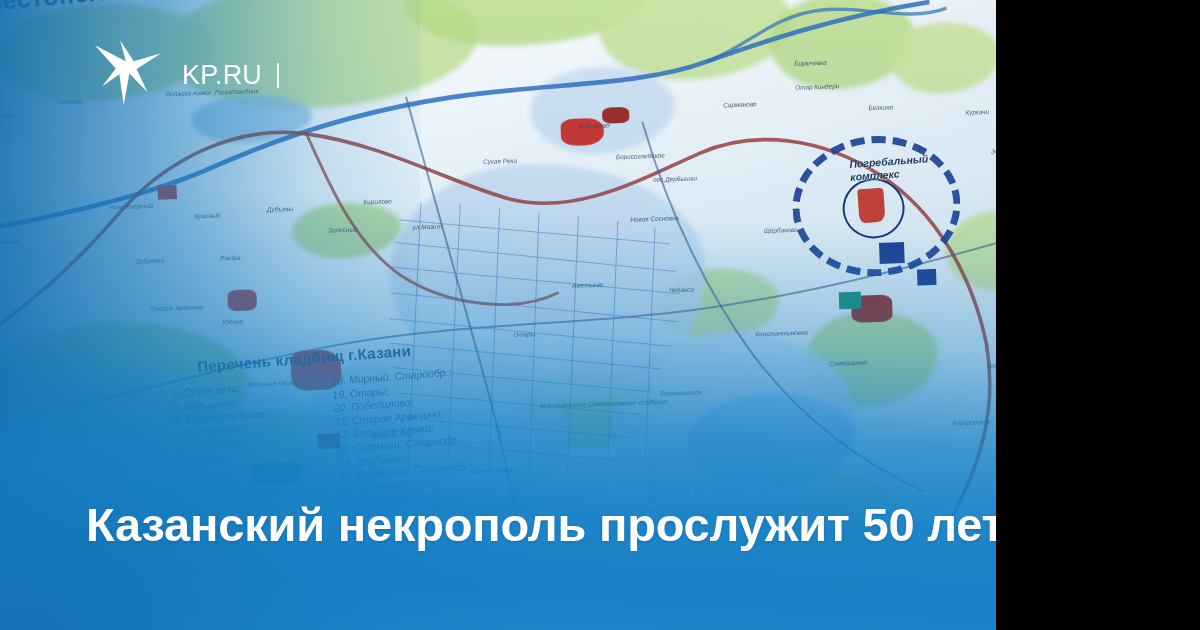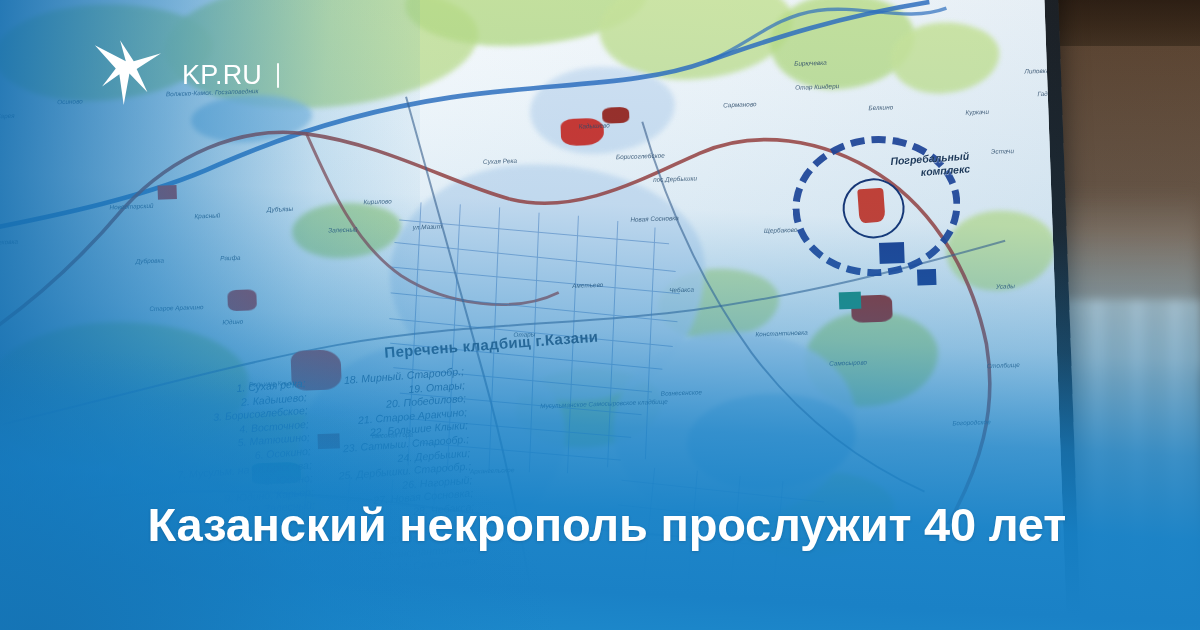--- a/index.html
+++ b/index.html
@@ -1,22 +1,21 @@
 <!DOCTYPE html>
 <html><head>
 <meta charset="utf-8">
 <title>KP.RU social card</title>
 <style>
   html,body{margin:0;padding:0;background:#000;}
   *{box-sizing:border-box;}
   .card{
-    position:relative;width:1200px;height:630px;overflow:hidden;
+    position:relative;width:996px;height:630px;overflow:hidden;
     font-family:"Liberation Sans","DejaVu Sans",sans-serif;
     background:#3f2b1d;
-    text-align:right;
   }
 
   
   .photo{position:absolute;inset:0;overflow:hidden;}
 
   .wall{
     position:absolute;inset:0;
     background:
       linear-gradient(176deg,#4a3425 0%,#5d4430 18%,#6b4f39 38%,#7a5c44 55%,#8a6d53 72%,#9c8069 100%);
   }
@@ -370,15 +369,15 @@
   <div class="brand">
     <svg class="kp-bird" viewBox="0 0 100 100">
       <path fill="#ffffff" d="M4,13 L47,35 L39,6 L58,35 L96,24 L62,46 L77,78 L52,52 L44,96 L38,53 L14,70 L33,45 Z"></path>
     </svg>
     <div class="brand-text">
       <span>KP.RU</span>
       <span class="brand-sep"></span>
     </div>
   </div>
 
-  <h1 class="headline">Казанский некрополь прослужит 40 лет</h1>
+  <h1 class="headline">Казанский некрополь прослужит 50 лет</h1>
 
 </div>
 
 </body></html>

